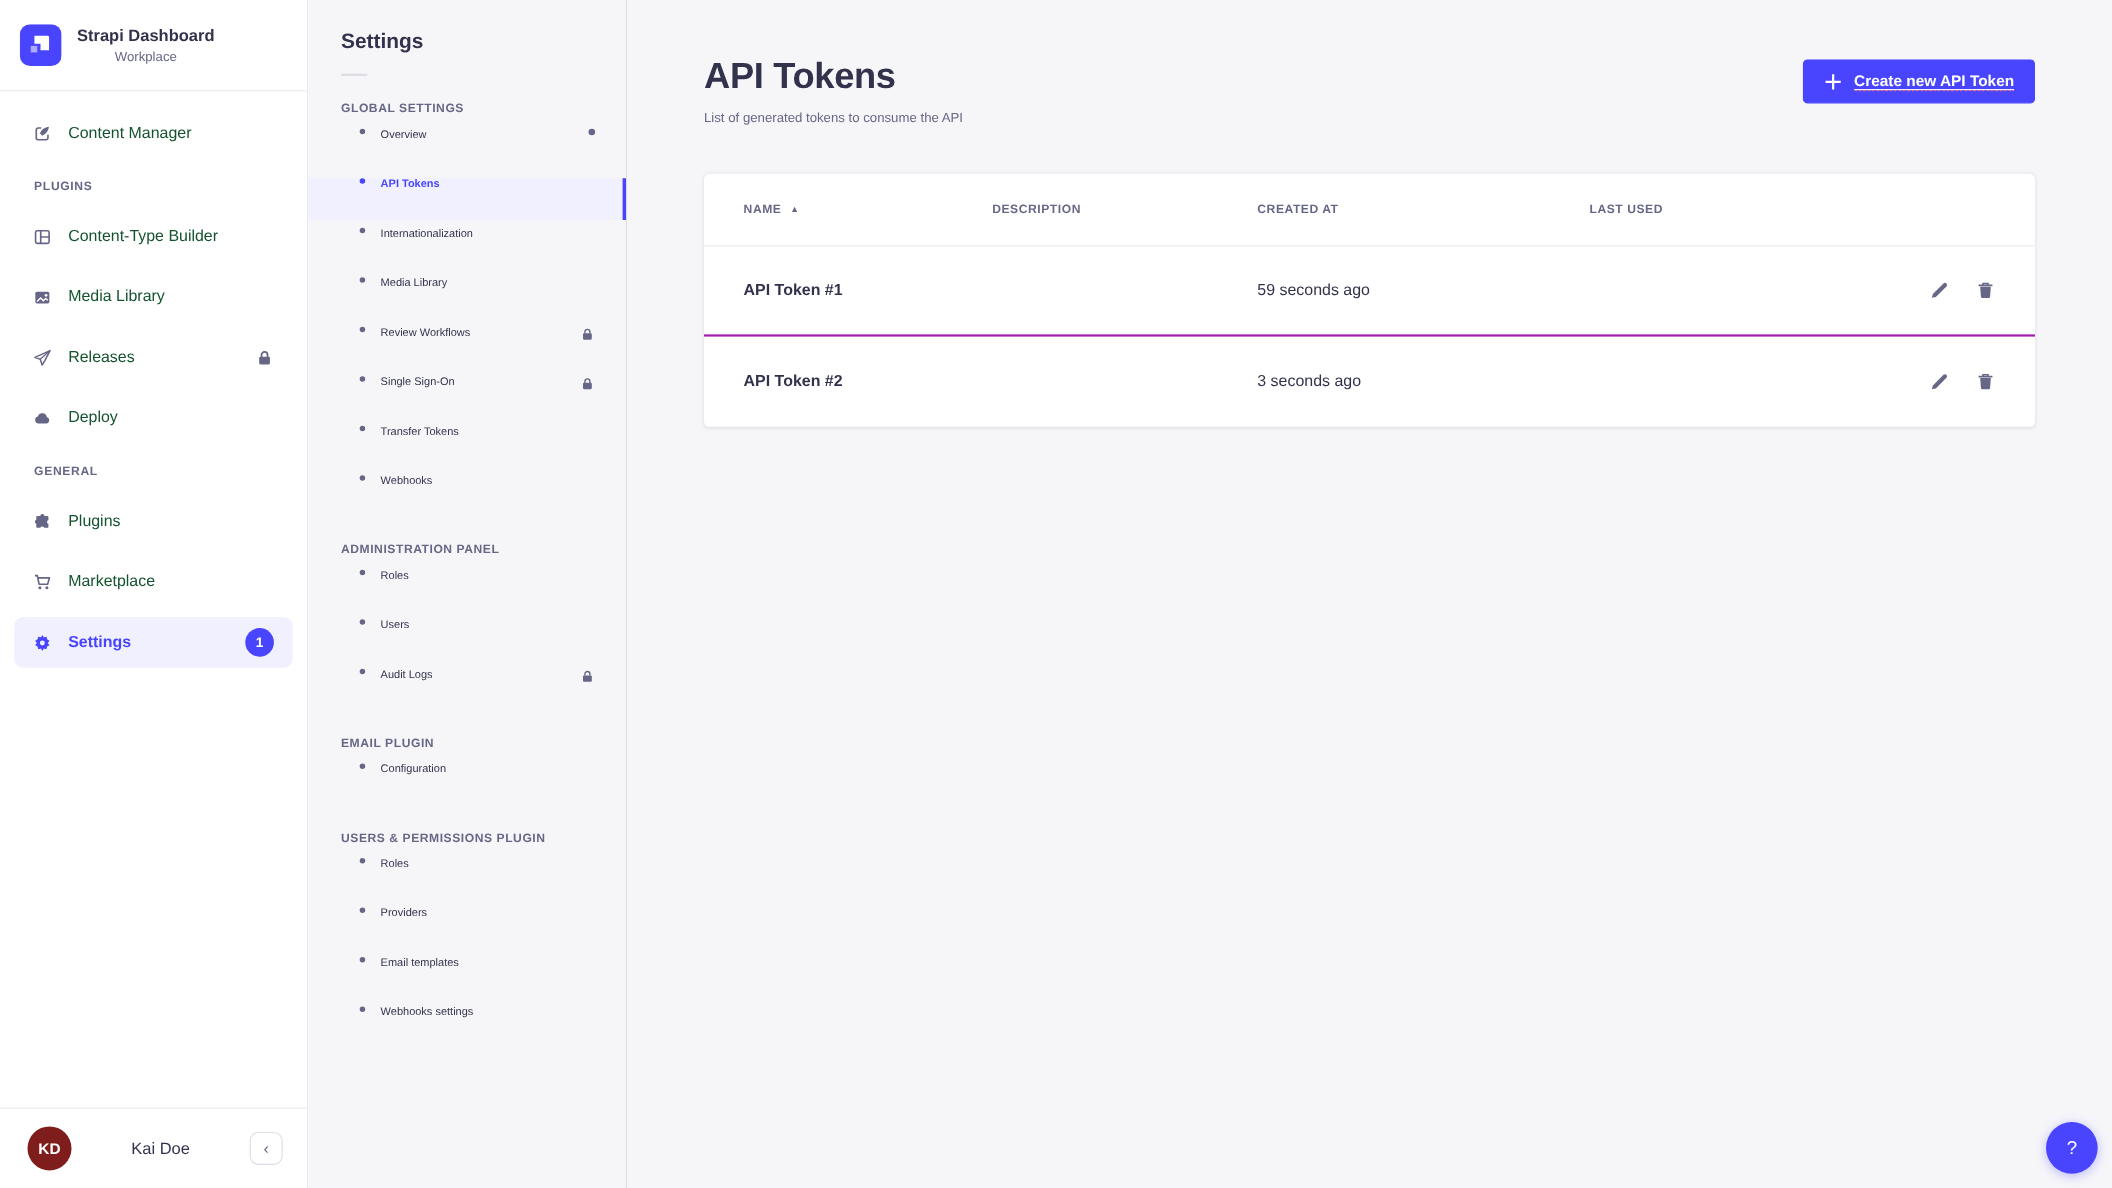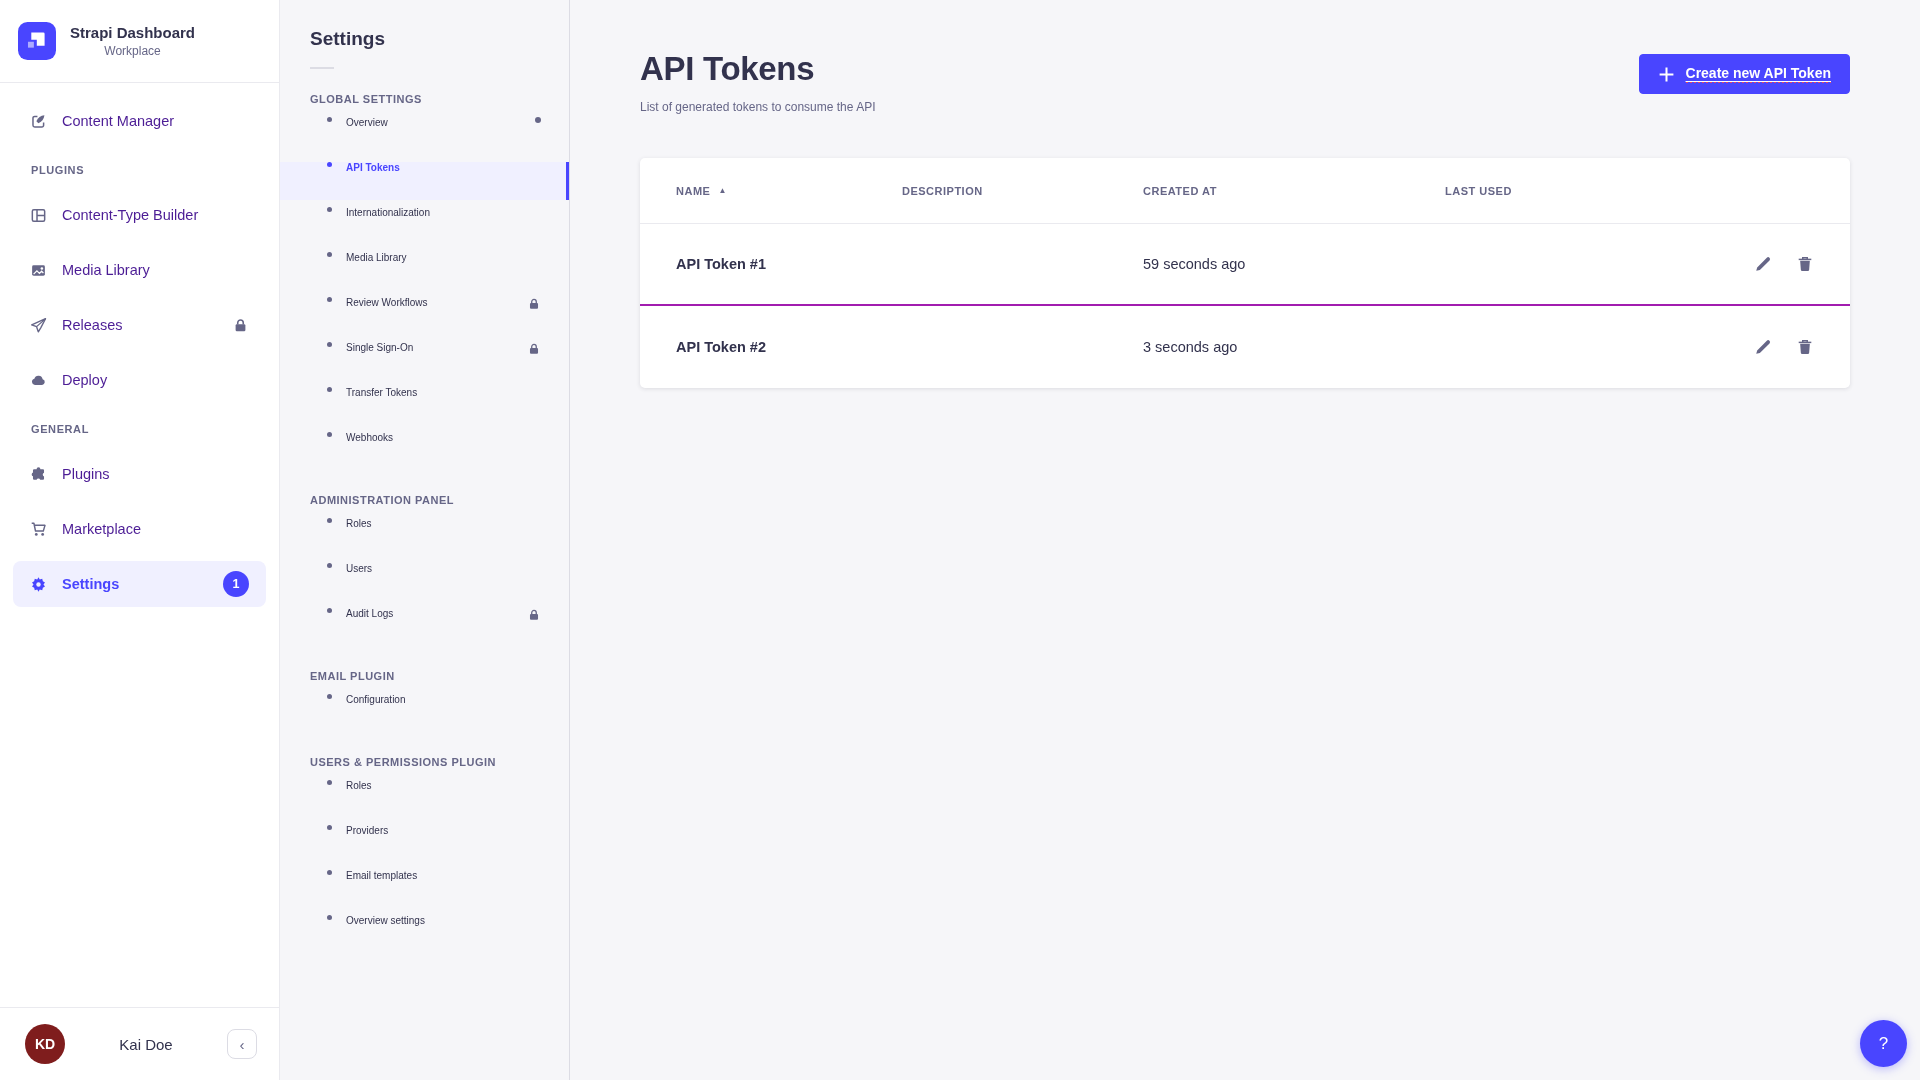--- a/index.html
+++ b/index.html
@@ -14,21 +14,21 @@
   
   .sidebar { width:280px; min-width:280px; background:#ffffff; border-right:1px solid #eaeaef; display:flex; flex-direction:column; }
   .brand { display:flex; align-items:center; gap:14px; padding:22px 24px 22px 18px; cursor:pointer;text-align:center; }
   .logo { width:38px; height:38px; flex:0 0 auto; }
   .logo svg { display:block; }
   .brand-title { font-size:15px; font-weight:bold; color:#32324d; line-height:1.25; }
   .brand-sub { font-size:12px; color:#666687; margin-top:2px; }
   .sidebar-divider { border:none; border-top:1px solid #eaeaef; margin:0; }
   .sidebar-nav { flex:1; padding:15px 13px 0; overflow:hidden; }
   .nav-section-label { font-size:11px; font-weight:bold; letter-spacing:.6px; color:#666687; padding:0 18px; margin:20px 0 16px; }
-  .nav-item { display:flex; align-items:center; gap:15px; height:46px; padding:0 17px; margin-bottom:9px; border-radius:8px; font-size:14.5px; color:#4c1d95; cursor:pointer; }
+  .nav-item { display:flex; align-items:center; gap:15px; height:46px; padding:0 17px; margin-bottom:9px; border-radius:8px; font-size:14.5px; color:#14532d; cursor:pointer; }
   .nav-item .icon { width:17px; height:17px; color:#666687; flex:0 0 auto; }
   .icon svg { display:block; width:100%; height:100%; }
   .nav-item.active { background:#f0f0ff; color:#4945ff; font-weight:bold; }
   .nav-item.active .icon { color:#4945ff; }
   .lock { margin-left:auto; width:15px; height:15px; color:#666687; }
   .badge { margin-left:auto; min-width:26px; height:26px; padding:0 8px; border-radius:999px; background:#4945ff; color:#fff; font-size:12.5px; font-weight:bold; display:flex; align-items:center; justify-content:center; }
   .sidebar-footer { border-top:1px solid #eaeaef; padding:16px 22px 16px 25px; display:flex; align-items:center; }
   .avatar { width:40px; height:40px; border-radius:50%; background:#7f1d1d; color:#fff; font-size:14px; font-weight:bold; display:flex; align-items:center; justify-content:center; cursor:pointer; }
   .user-name { flex:1; text-align:center; font-size:15px; color:#32324d; }
   .collapse-btn { width:30px; height:30px; border:1px solid #dcdce4; border-radius:8px; background:#fff; color:#666687; font-size:15px; line-height:1; display:flex; align-items:center; justify-content:center; cursor:pointer; }
@@ -267,21 +267,21 @@
         <div class="subnav-item">
           <span class="bullet"></span>
           <span>Providers</span>
         </div>
         <div class="subnav-item">
           <span class="bullet"></span>
           <span>Email templates</span>
         </div>
         <div class="subnav-item">
           <span class="bullet"></span>
-          <span>Overview settings</span>
+          <span>Webhooks settings</span>
         </div>
       </div>
   </nav>
 
   <main class="main">
     <header class="main-header">
       <div>
         <h1 class="page-title">API Tokens</h1>
         <p class="page-subtitle">List of generated tokens to consume the API</p>
       </div>

